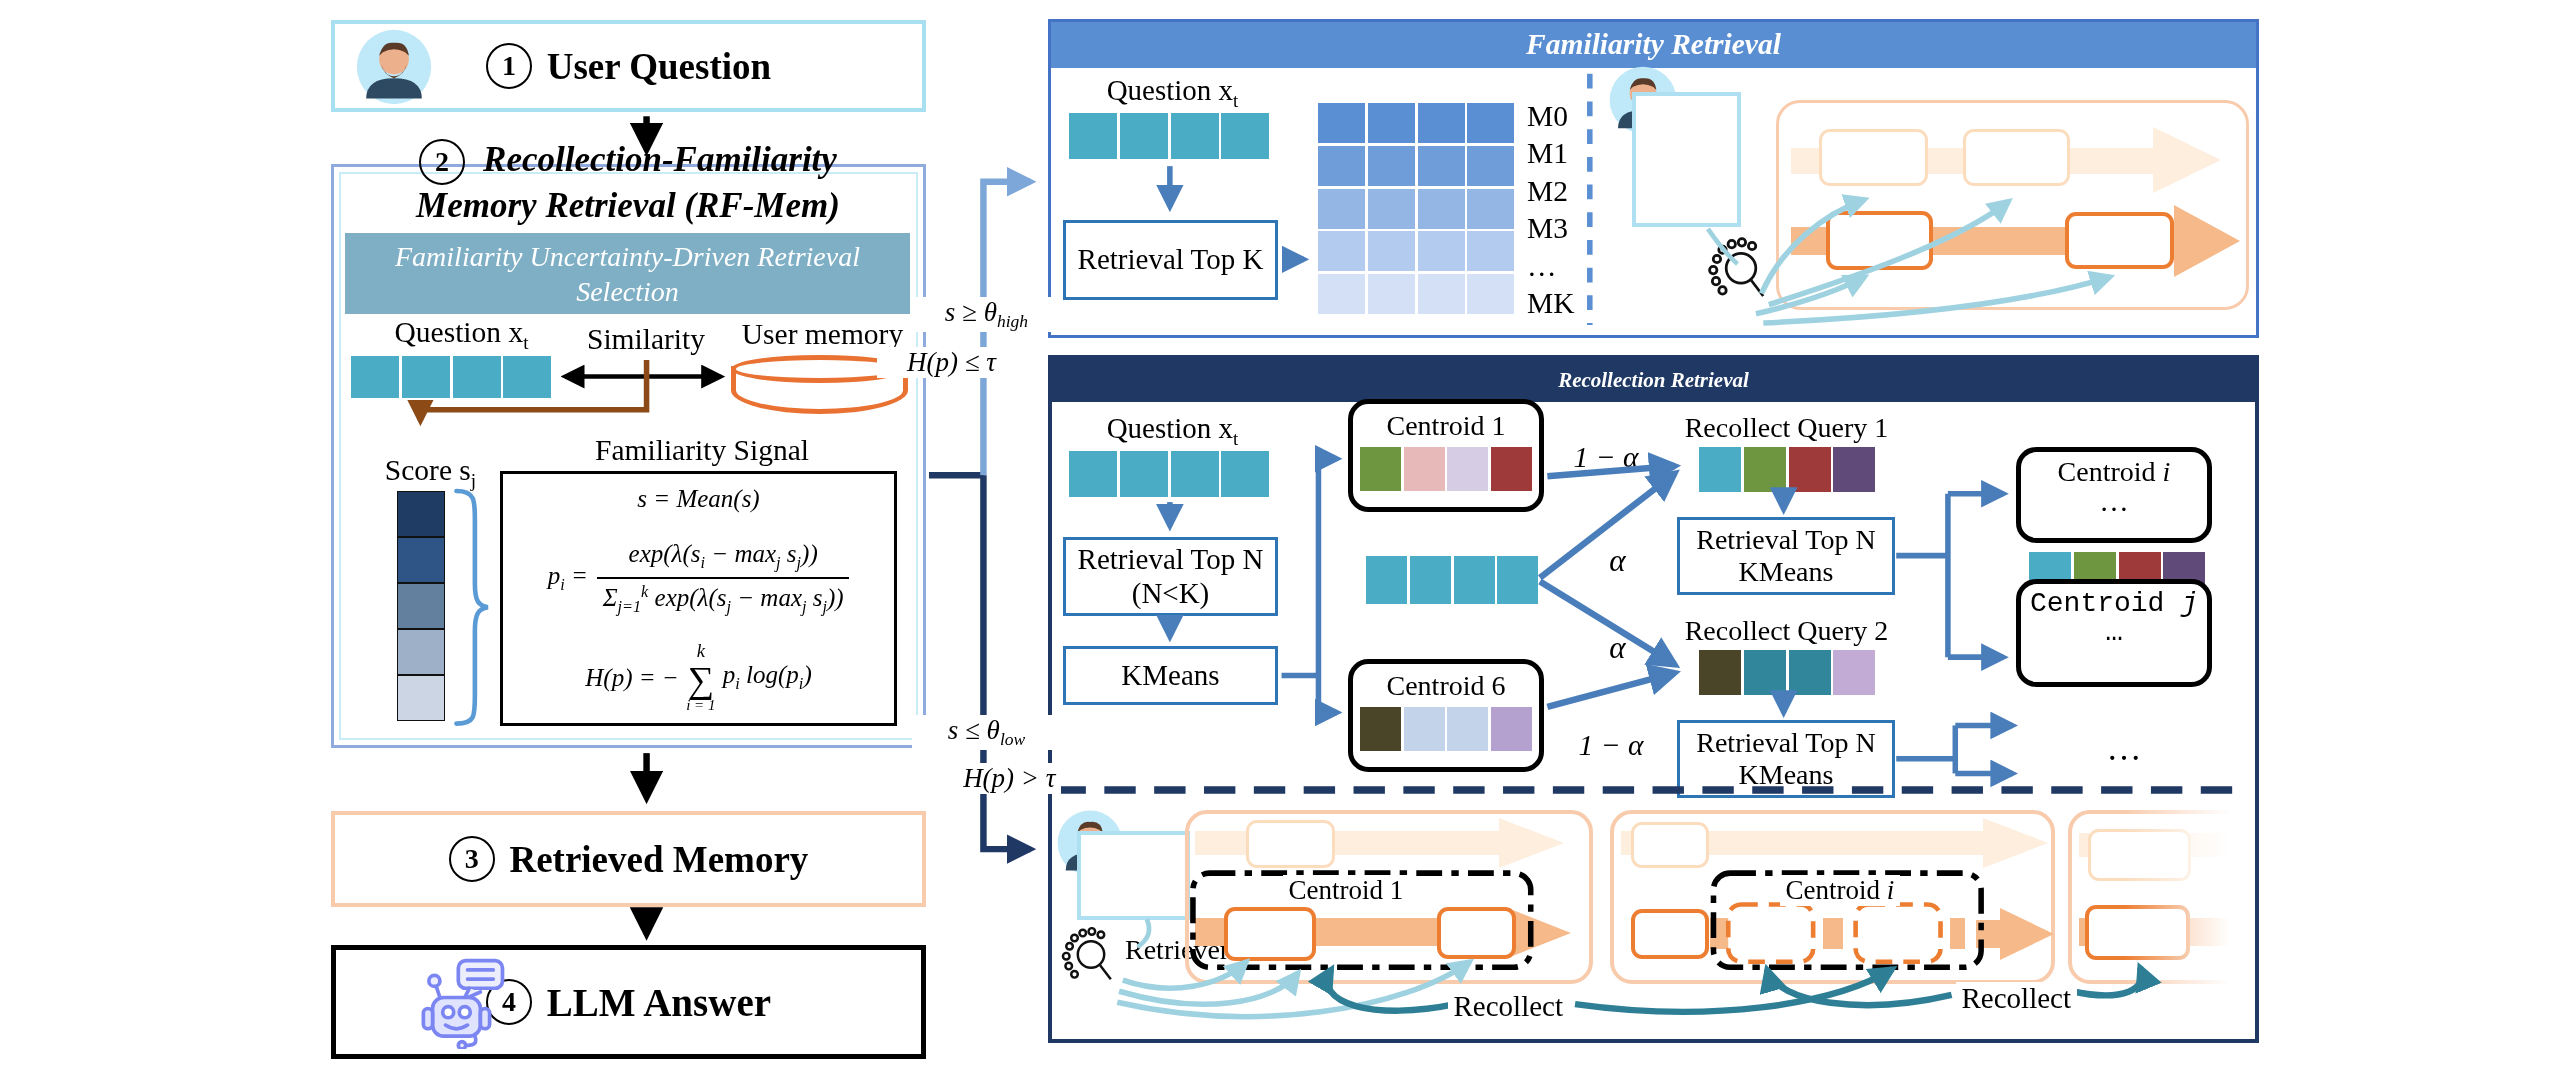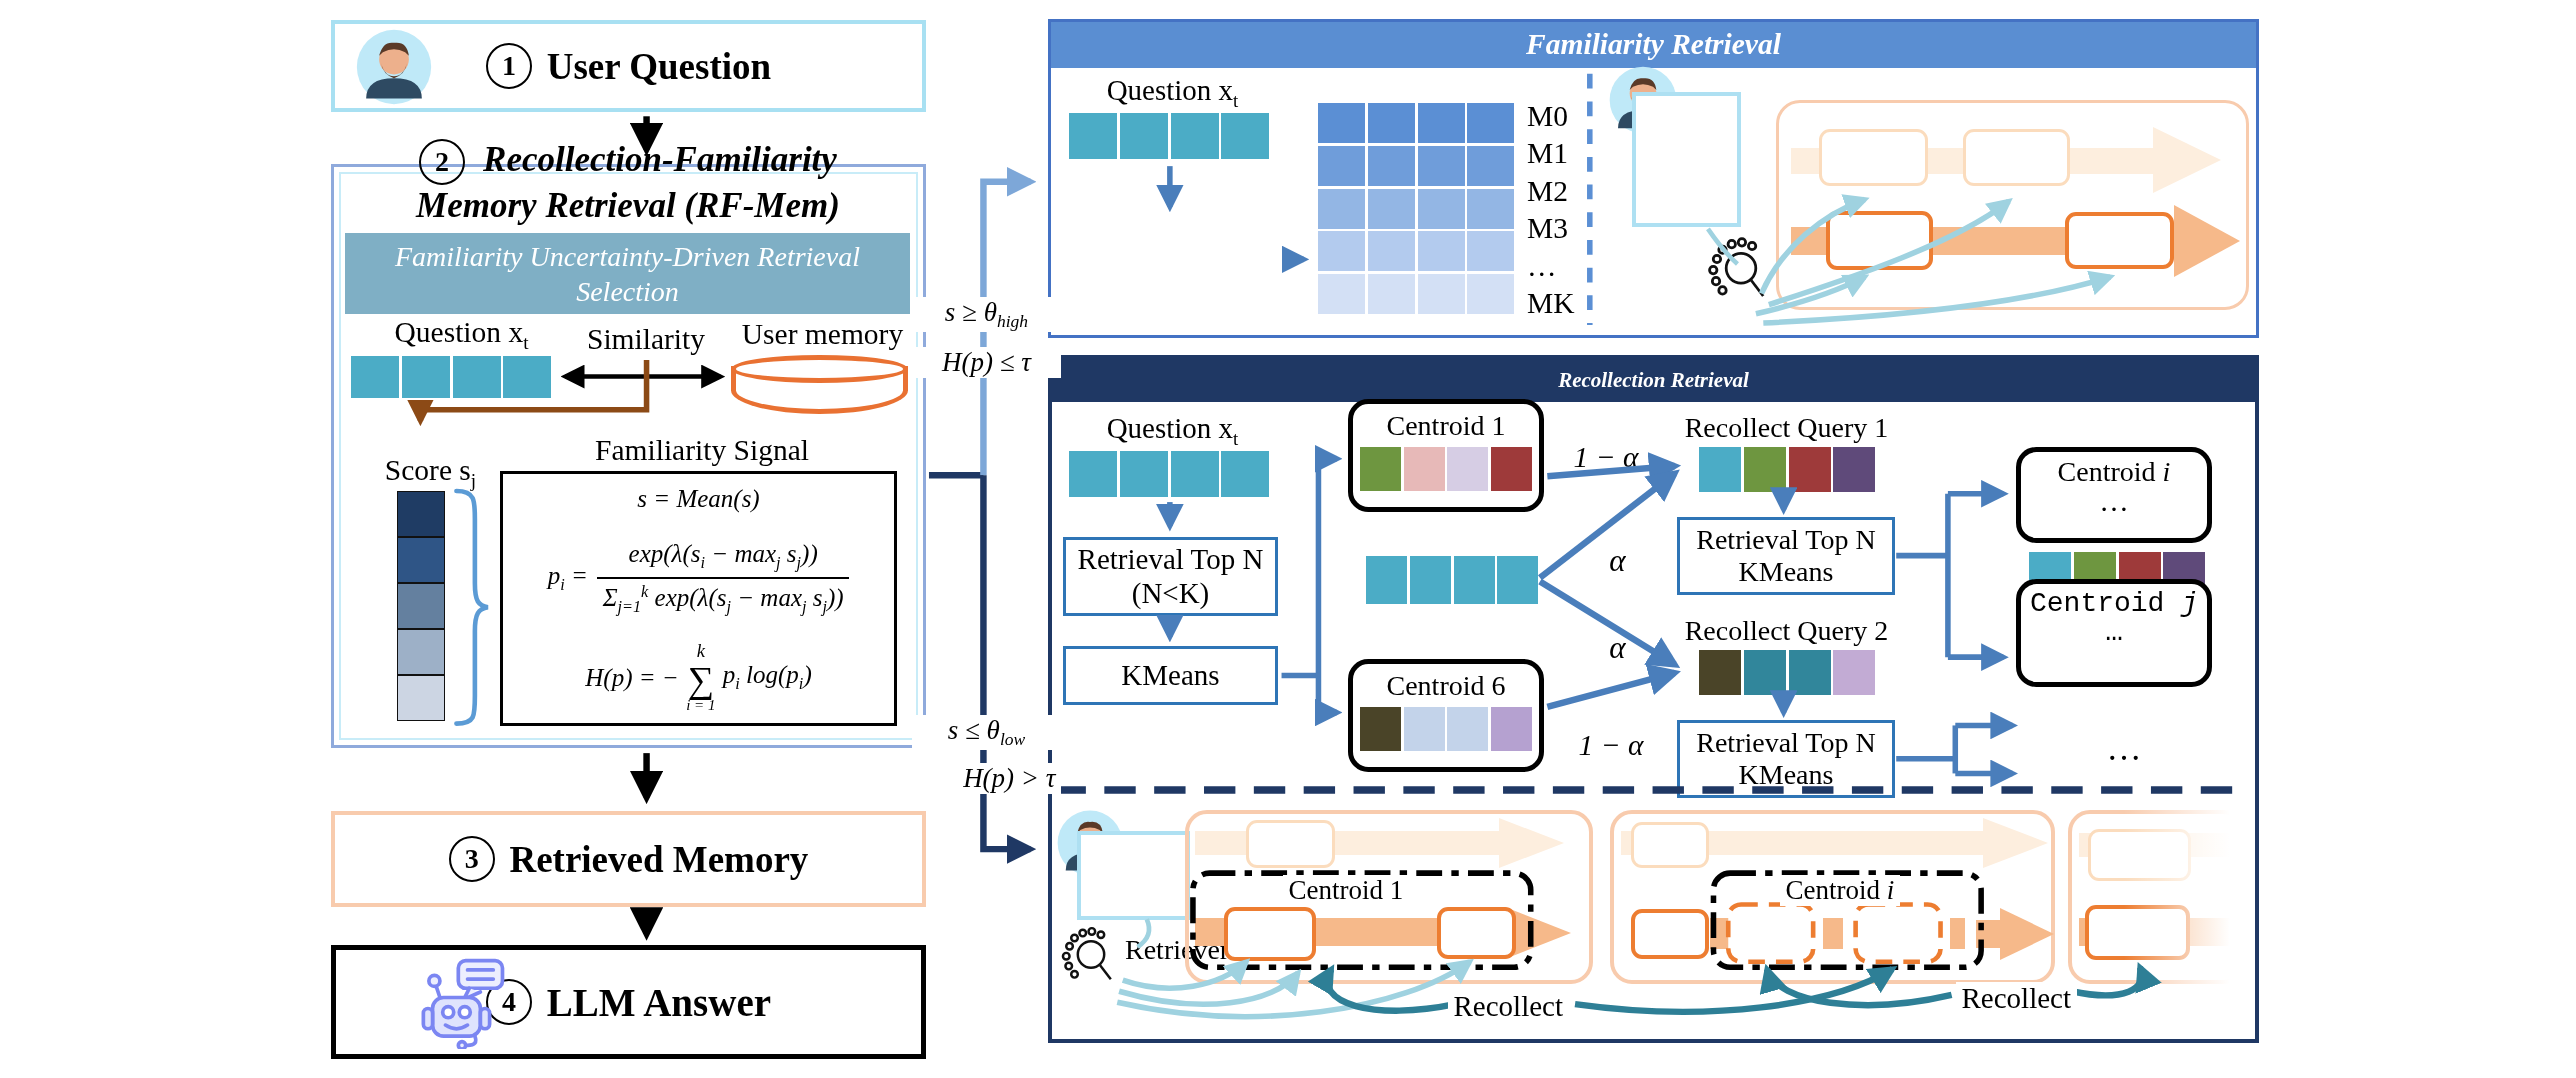--- a/index.html
+++ b/index.html
@@ -143,36 +143,39 @@
         <circle cx="55" cy="60" r="6" fill="#fff"></circle>
       <path d="M34 74 Q46 82 58 74"></path>
       <rect x="10" y="56" width="10" height="22" rx="5" fill="#dfe3fd"></rect>
       <rect x="72" y="56" width="10" height="22" rx="5" fill="#dfe3fd"></rect>
       <path d="M66 86 Q70 96 58 96"></path>
         <circle cx="52" cy="96" r="4" fill="#eceefe"></circle>
     </g>
   </svg>
 
   <div class="lbl math white-bg ontop italic" style="left:912px;top:297px;width:138px;text-align:center;font-size:27px;">s ≥ θ<sub>high</sub></div>
-  <div class="lbl math white-bg ontop italic" style="left:912px;top:347px;width:138px;text-align:center;font-size:27px;">H(p) ≤ τ</div>
+  <div class="lbl math white-bg ontop italic" style="left:877px;top:347px;width:138px;text-align:center;font-size:27px;">H(p) ≤ τ</div>
   <div class="lbl math white-bg ontop italic" style="left:912px;top:715px;width:138px;text-align:center;font-size:27px;">s ≤ θ<sub>low</sub></div>
   <div class="lbl math white-bg ontop italic" style="left:912px;top:763px;width:138px;text-align:right;font-size:27px;">H(p) &gt; τ</div>
 
   <div class="panel" style="left:1048px;top:18.5px;width:1211px;height:319px;border:3.7px solid #4472c4;">
     <div class="phead" style="height:46px;background:#5a8ed2;font-size:29.5px;">
       <span>Familiarity Retrieval</span>
     </div>
   </div>
   <div class="lbl math" style="left:1071px;top:74px;width:203px;text-align:center;font-size:29px;">Question x<sub>t</sub></div>
   <div class="abs sqrow" style="left:1069px;top:113px;">
       <div class="sq" style="width: 48px; height: 46px; background: rgb(75, 172, 198); margin-right: 2.8px;"></div>
       <div class="sq" style="width: 48px; height: 46px; background: rgb(75, 172, 198); margin-right: 2.8px;"></div>
       <div class="sq" style="width: 48px; height: 46px; background: rgb(75, 172, 198); margin-right: 2.8px;"></div>
       <div class="sq" style="width: 48px; height: 46px; background: rgb(75, 172, 198);"></div>
     </div>
+  <div class="bluebox" style="left:1063px;top:220px;width:215px;height:80px;">
+    <span>Retrieval Top K</span>
+  </div>
   <div class="abs" style="left:1318px;top:103px;">
       <div class="gridrow">
         <div style="width: 47px; height: 40px; background: rgb(91, 143, 212);"></div>
         <div style="width: 47px; height: 40px; background: rgb(91, 143, 212);"></div>
         <div style="width: 47px; height: 40px; background: rgb(91, 143, 212);"></div>
         <div style="width: 47px; height: 40px; background: rgb(91, 143, 212);"></div>
       </div>
       <div class="gridrow">
         <div style="width: 47px; height: 40px; background: rgb(111, 157, 218);"></div>
         <div style="width: 47px; height: 40px; background: rgb(111, 157, 218);"></div>

